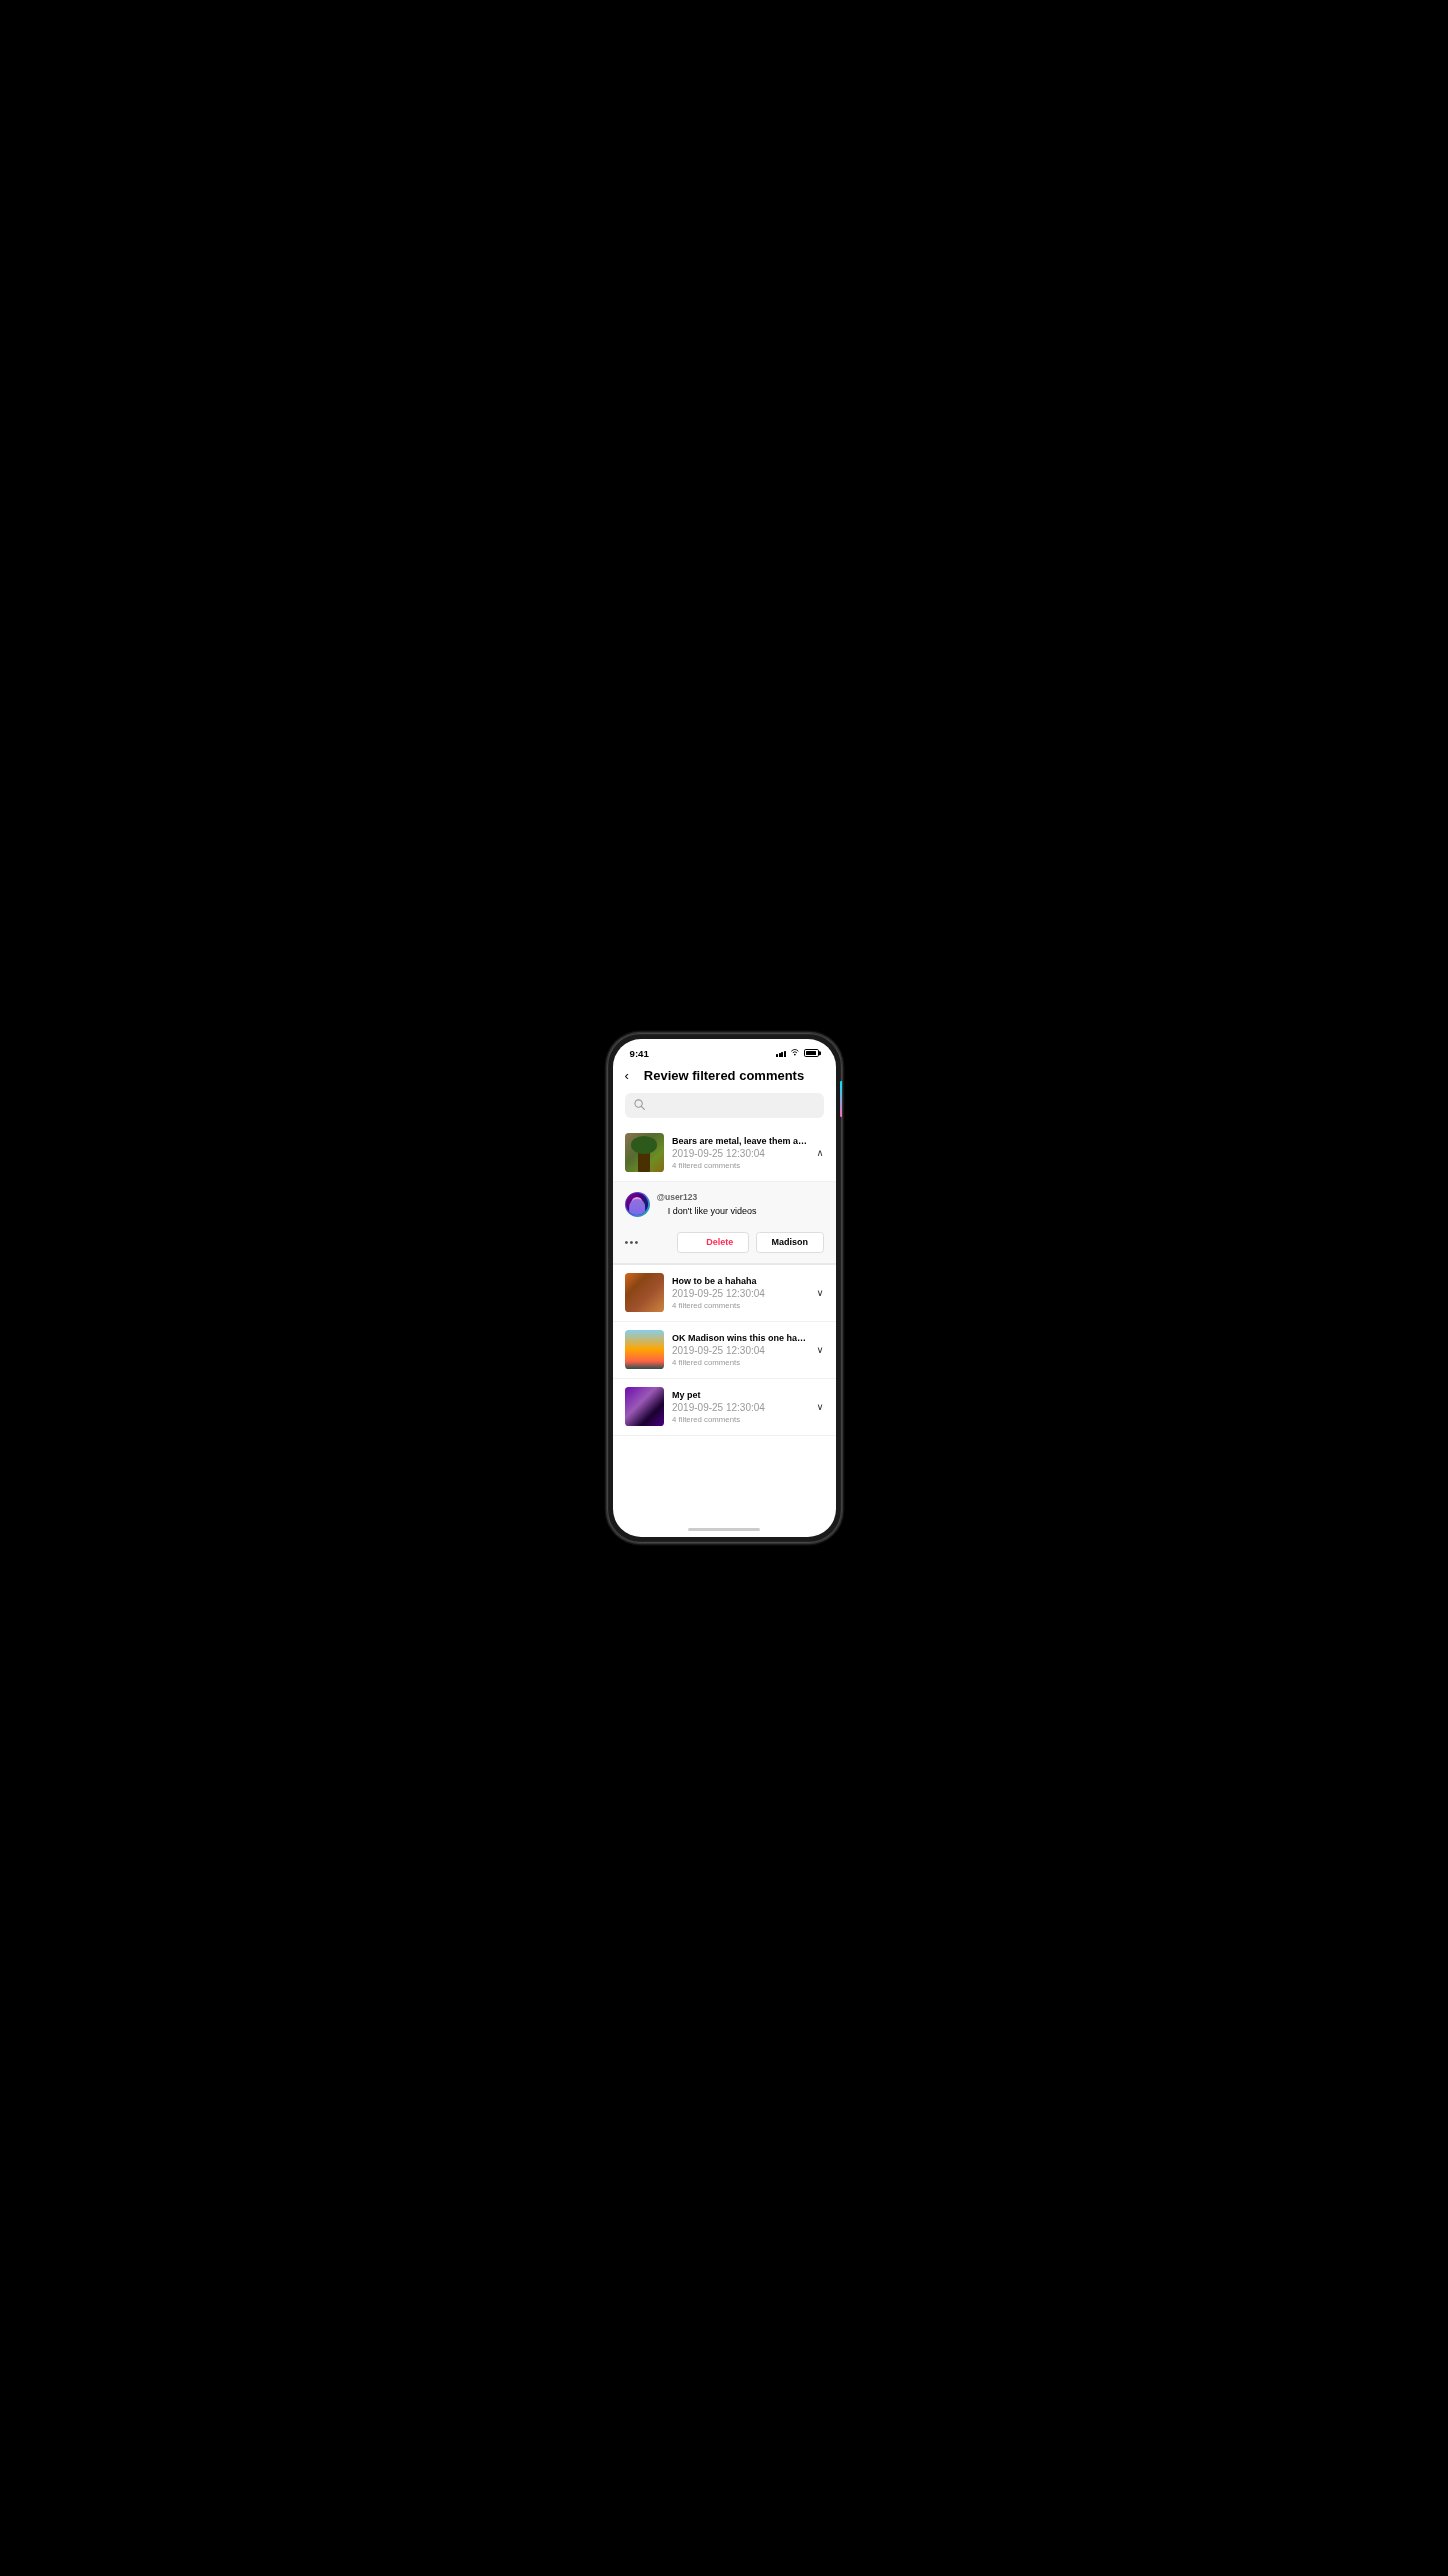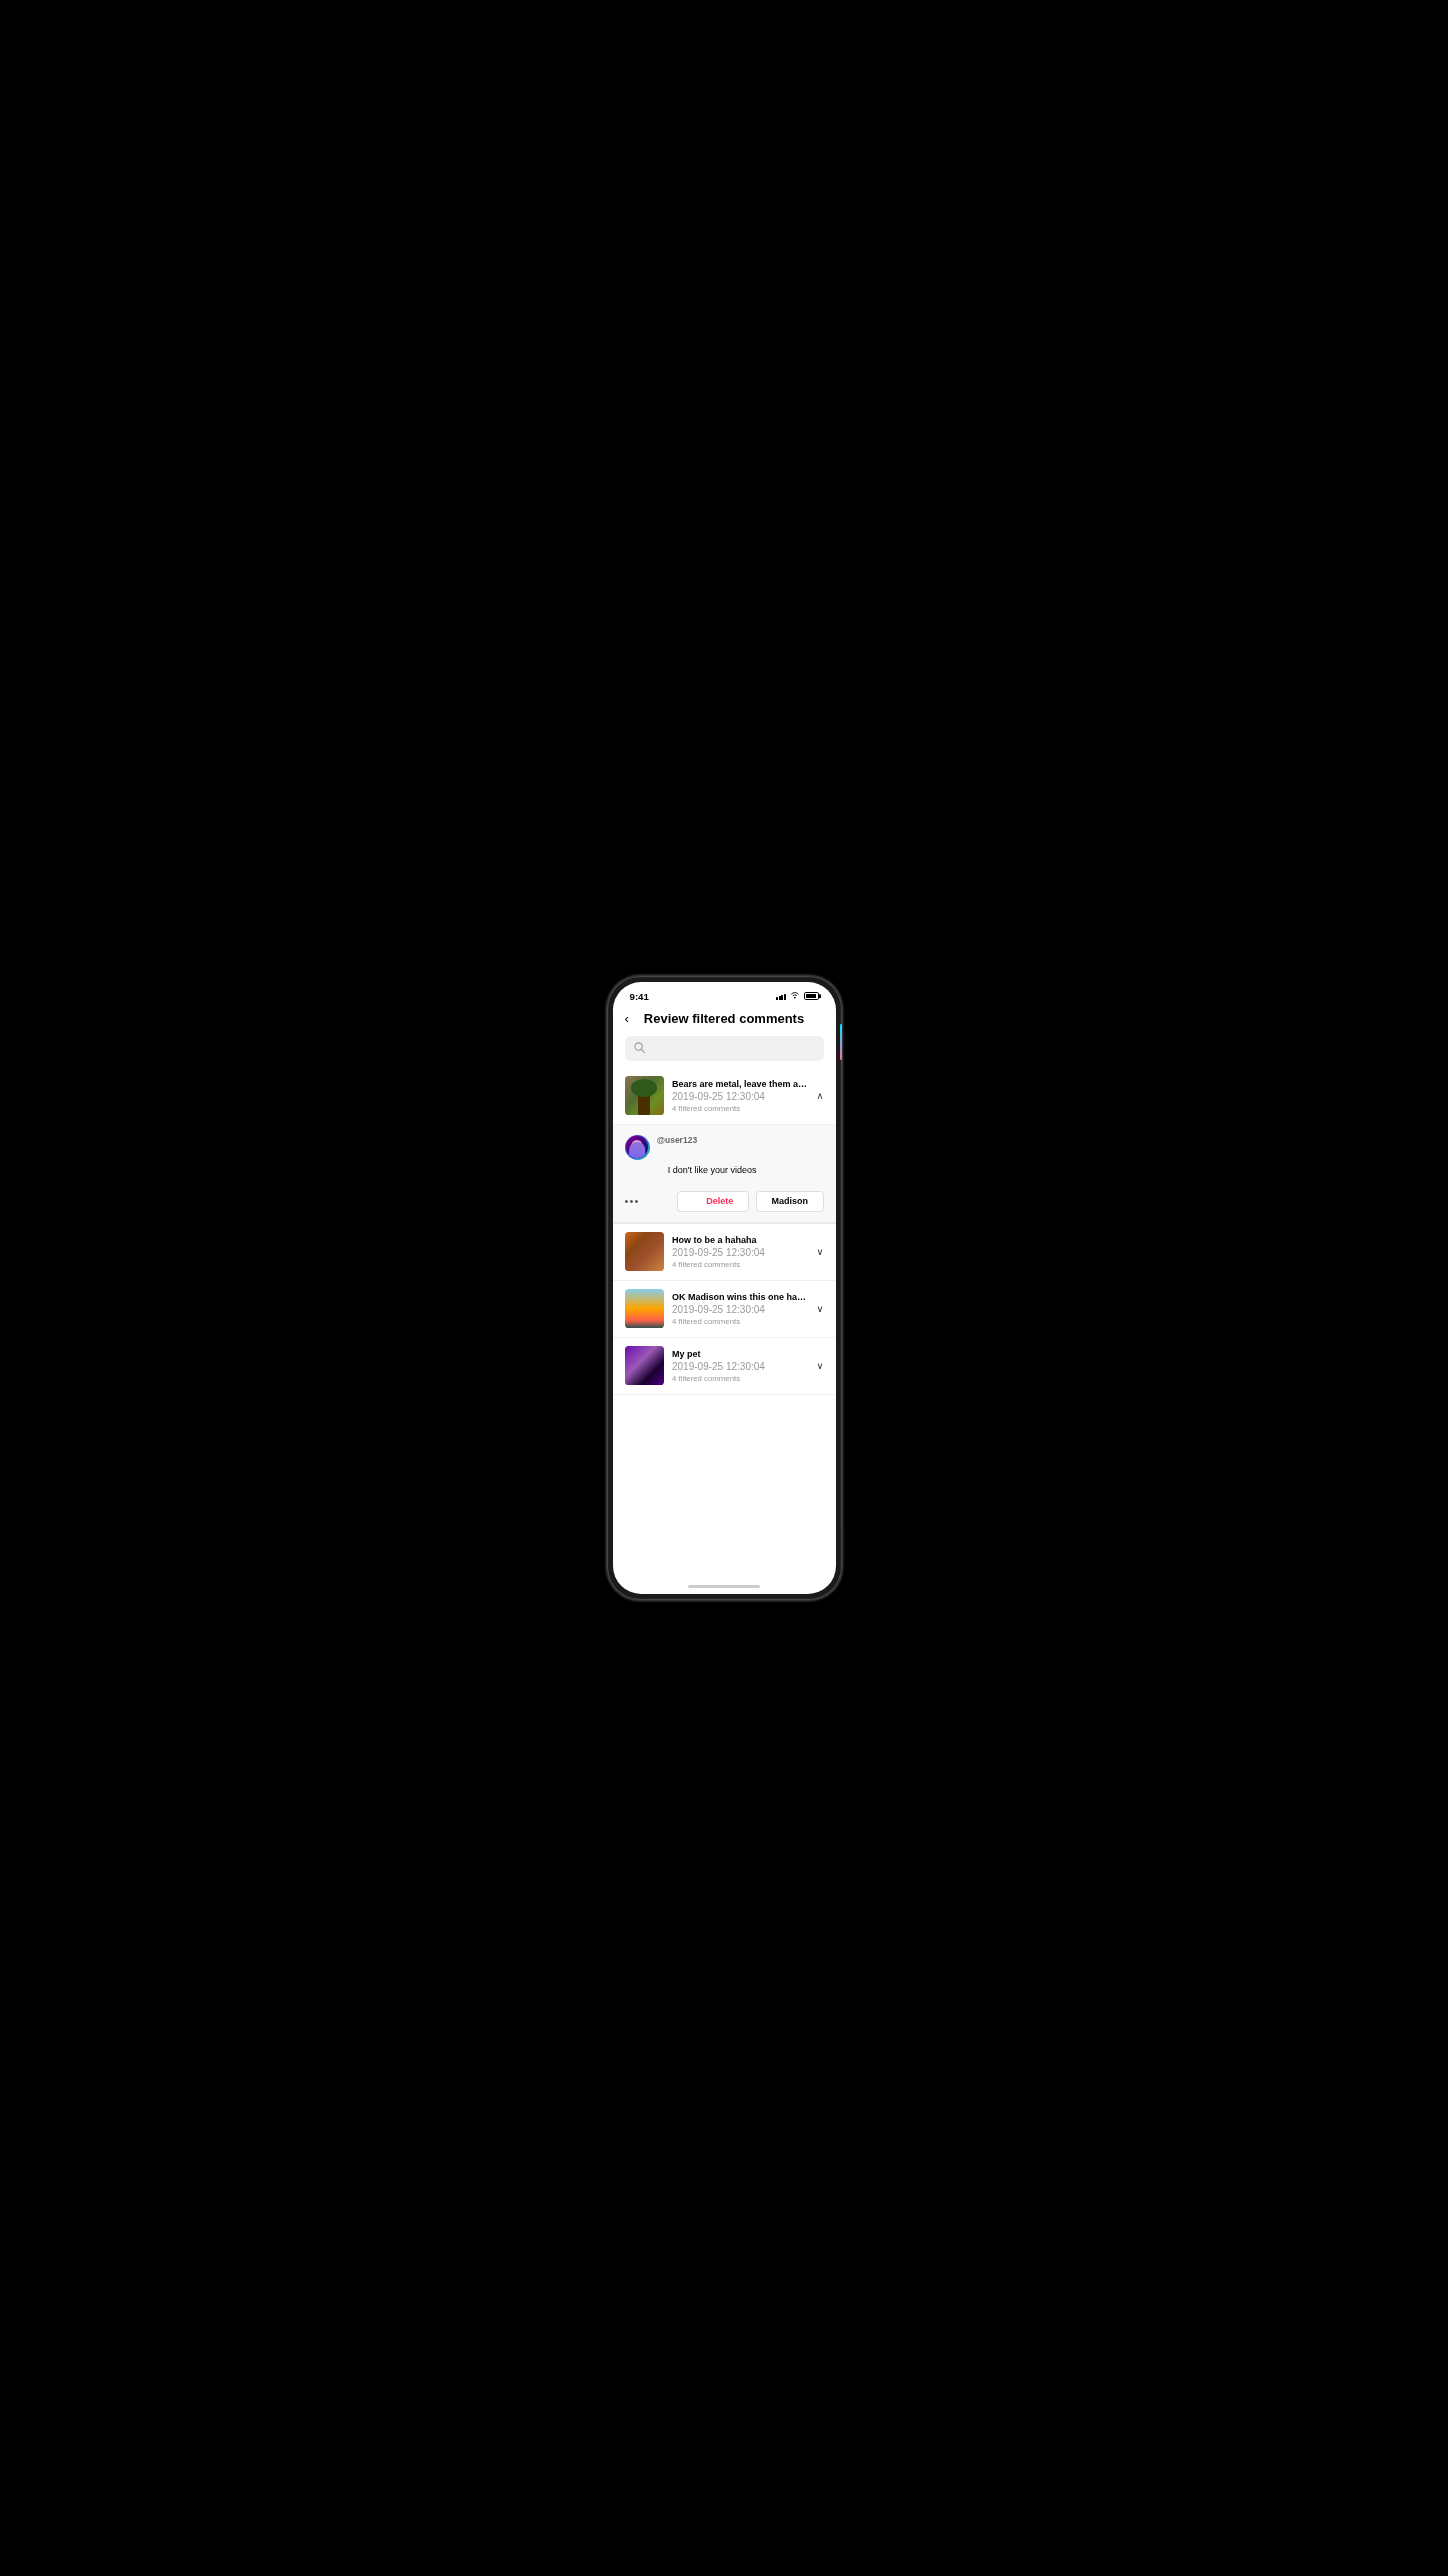--- a/index.html
+++ b/index.html
@@ -8,21 +8,21 @@
       background: #000;
       display: flex;
       justify-content: center;
       align-items: center;
       min-height: 100vh;
       font-family: -apple-system, BlinkMacSystemFont, 'Helvetica Neue', Arial, sans-serif;
     }
 
     .phone-frame {
       width: 235px;
-      height: 624px;
+      height: 510px;
       background: #1a1a1a;
       border-radius: 33px;
       position: relative;
       box-shadow:
         0 0 0 1.2px #333,
         0 0 0 2.4px #111,
         inset 0 0 0 1.2px #444;
       overflow: hidden;
     }
 
@@ -306,21 +306,21 @@
     }
 
     .comment-content {
       flex: 1;
     }
 
     .comment-username {
       font-size: 8.5px;
       font-weight: 600;
       color: #666;
-      margin-bottom: 19px;
+      margin-bottom: 3px;
     }
 
     .comment-text {
       font-size: 9px;
       color: #000;
       line-height: 1.4;
       padding-left: 11px;
     }
 
     

